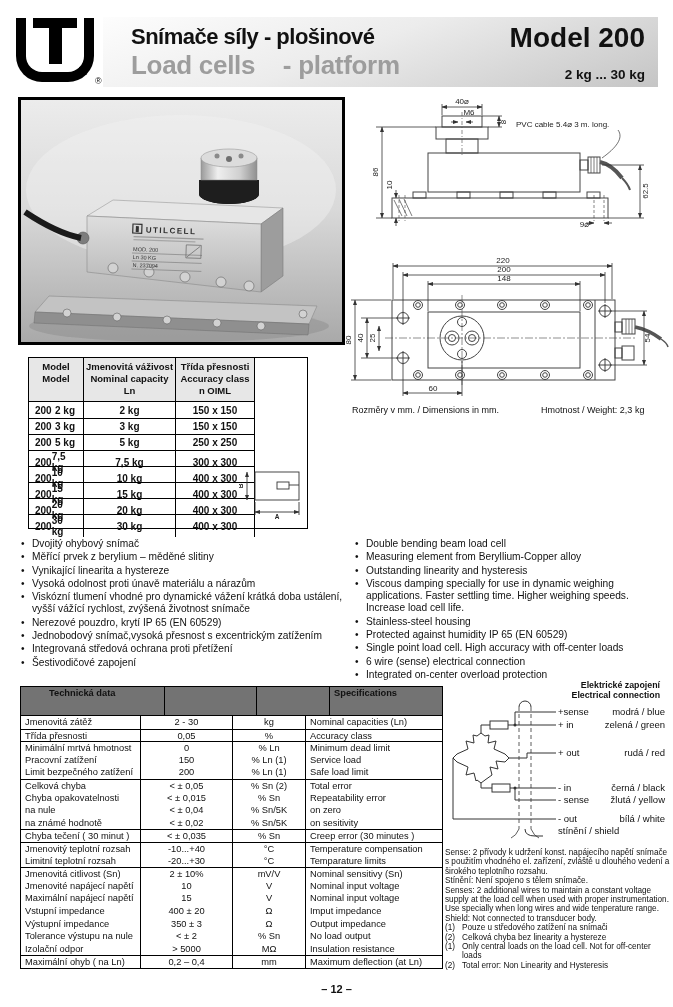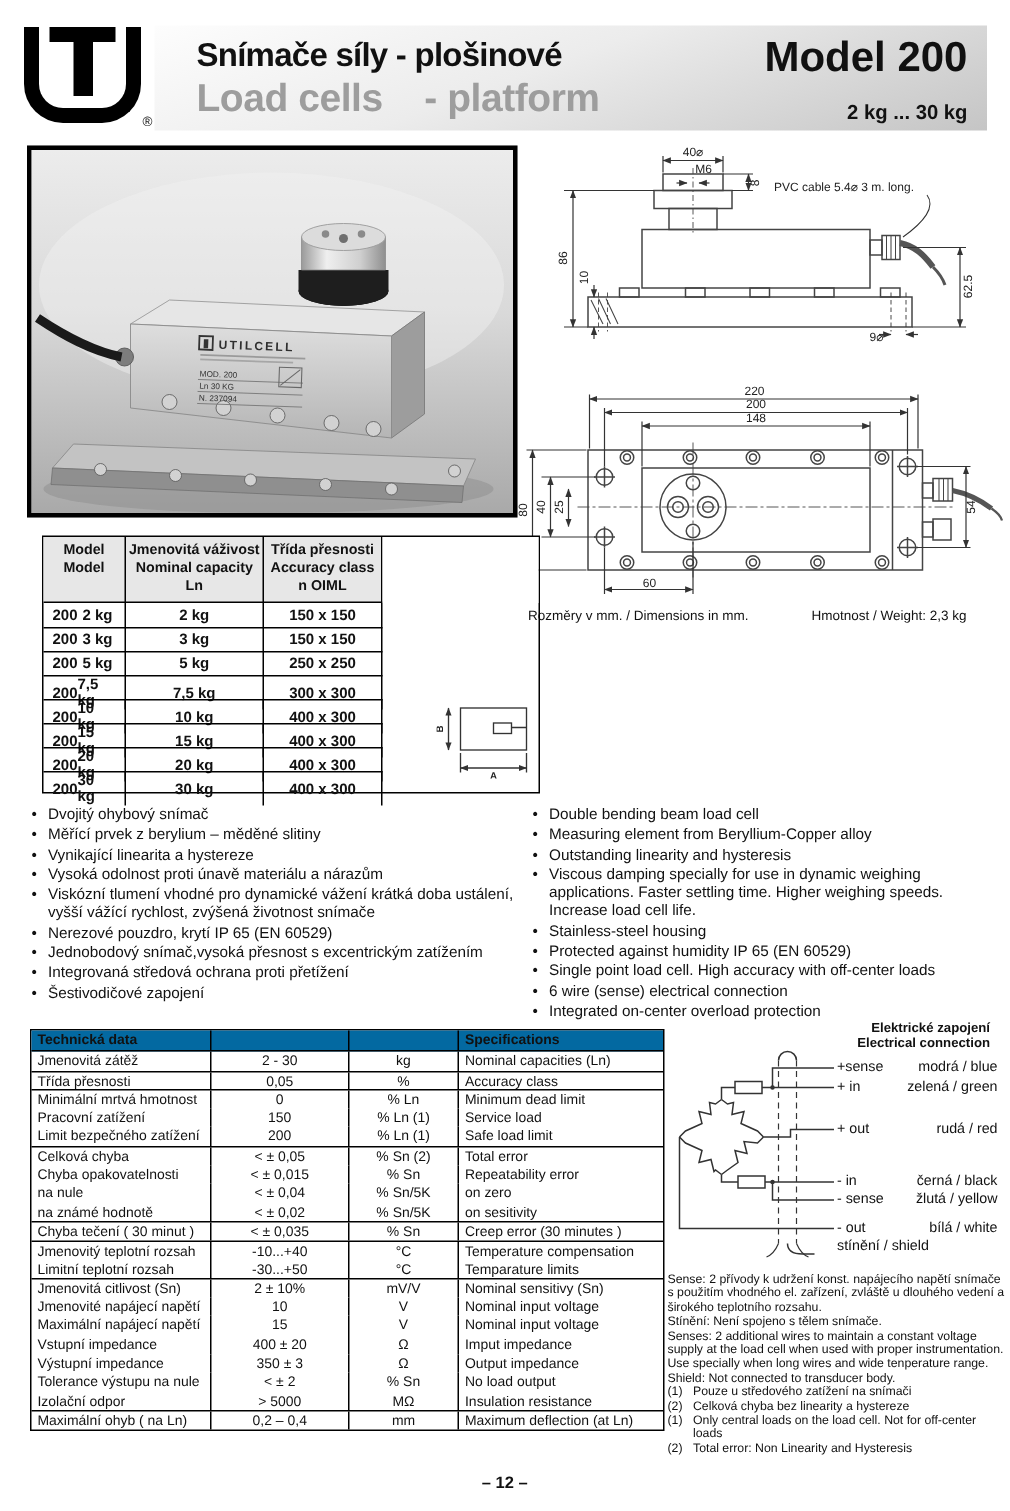--- a/index.html
+++ b/index.html
@@ -26,41 +26,41 @@
   .photo { position:absolute; left:18px; top:97px; width:327px; height:248px; border:3px solid #000; background:#d8d8d8; }
   svg text { font-family:"Liberation Sans", sans-serif; }
 
   
   .side-view { position:absolute; left:372px; top:96px; width:300px; height:158px; }
   .top-view { position:absolute; left:345px; top:253px; width:328px; height:152px; }
   .dim-caption { position:absolute; left:352px; top:405px; font-size:9px; }
   .weight-caption { position:absolute; left:541px; top:405px; font-size:9px; }
 
   
-  .model-table { position:absolute; left:28px; top:357px; width:332px; height:172px; border:1px solid #000; font-weight:bold; }
+  .model-table { position:absolute; left:28px; top:357px; width:280px; height:172px; border:1px solid #000; font-weight:bold; }
   .mt-header { display:grid; grid-template-columns:55px 92px 79px 1fr; height:44px; }
   .mt-h { border-right:1px solid #000; border-bottom:1px solid #000; background:#e7e7e7; font-size:9.5px; text-align:center; white-space:pre-line; line-height:12px; padding-top:3px; }
   .mt-h4 { background:#fff; border-right:none; border-bottom:none; }
   .mt-row { display:grid; grid-template-columns:55px 92px 79px 1fr; height:16px; font-size:10px; }
   .mt-c { border-right:1px solid #000; border-top:1px solid #000; display:flex; align-items:center; justify-content:center; }
   .mt-row:first-child .mt-c { border-top:none; }
   .mt-c1 { justify-content:space-between; padding:0 8px 0 6px; }
   .mt-c4 { border-right:none; border-top:none; }
   .mt-figure { position:absolute; right:2px; bottom:9px; }
 
   
   .features { position:absolute; width:330px; list-style:none; font-size:10.2px; line-height:12.3px; }
   .features li { padding-left:14px; position:relative; margin-bottom:1px; }
   .features li::before { content:"•"; position:absolute; left:3px; }
   .features-cs { left:18px; top:538px; }
   .features-en { left:352px; top:538px; width:318px; }
 
   
   .tech-table { position:absolute; left:20px; top:686px; width:423px; border:1px solid #000; font-size:9.3px; }
-  .tt-header { display:grid; grid-template-columns:120px 92px 73px 1fr; background:#0369a1; border-bottom:1px solid #000; height:14px; font-weight:bold; }
+  .tt-header { display:grid; grid-template-columns:120px 92px 73px 1fr; background:#737373; border-bottom:1px solid #000; height:29px; font-weight:bold;padding-left:24px; }
   .tt-header > div { padding-left:4px; border-right:1px solid #000; line-height:12px; }
   .tt-header > div:last-child { border-right:none; }
   .tt-row { display:grid; grid-template-columns:120px 92px 73px 1fr; height:12.6px; }
   .tt-row.sep { border-top:1px solid #000; }
   .tt-c { border-right:1px solid #000; line-height:12.2px; overflow:hidden; white-space:nowrap; }
   .tt-c:last-child { border-right:none; }
   .tt-cs, .tt-en { padding-left:4px; }
   .tt-val, .tt-unit { text-align:center; }
 
   
@@ -516,21 +516,21 @@
           <div class="tt-c tt-en">Creep error (30 minutes )</div>
         </div>
         <div class="tt-row sep">
           <div class="tt-c tt-cs">Jmenovitý teplotní rozsah</div>
           <div class="tt-c tt-val">-10...+40</div>
           <div class="tt-c tt-unit">°C</div>
           <div class="tt-c tt-en">Temperature compensation</div>
         </div>
         <div class="tt-row">
           <div class="tt-c tt-cs">Limitní teplotní rozsah</div>
-          <div class="tt-c tt-val">-30...+50</div>
+          <div class="tt-c tt-val">-20...+30</div>
           <div class="tt-c tt-unit">°C</div>
           <div class="tt-c tt-en">Temparature limits</div>
         </div>
         <div class="tt-row sep">
           <div class="tt-c tt-cs">Jmenovitá citlivost (Sn)</div>
           <div class="tt-c tt-val">2 ± 10%</div>
           <div class="tt-c tt-unit">mV/V</div>
           <div class="tt-c tt-en">Nominal sensitivy (Sn)</div>
         </div>
         <div class="tt-row">

